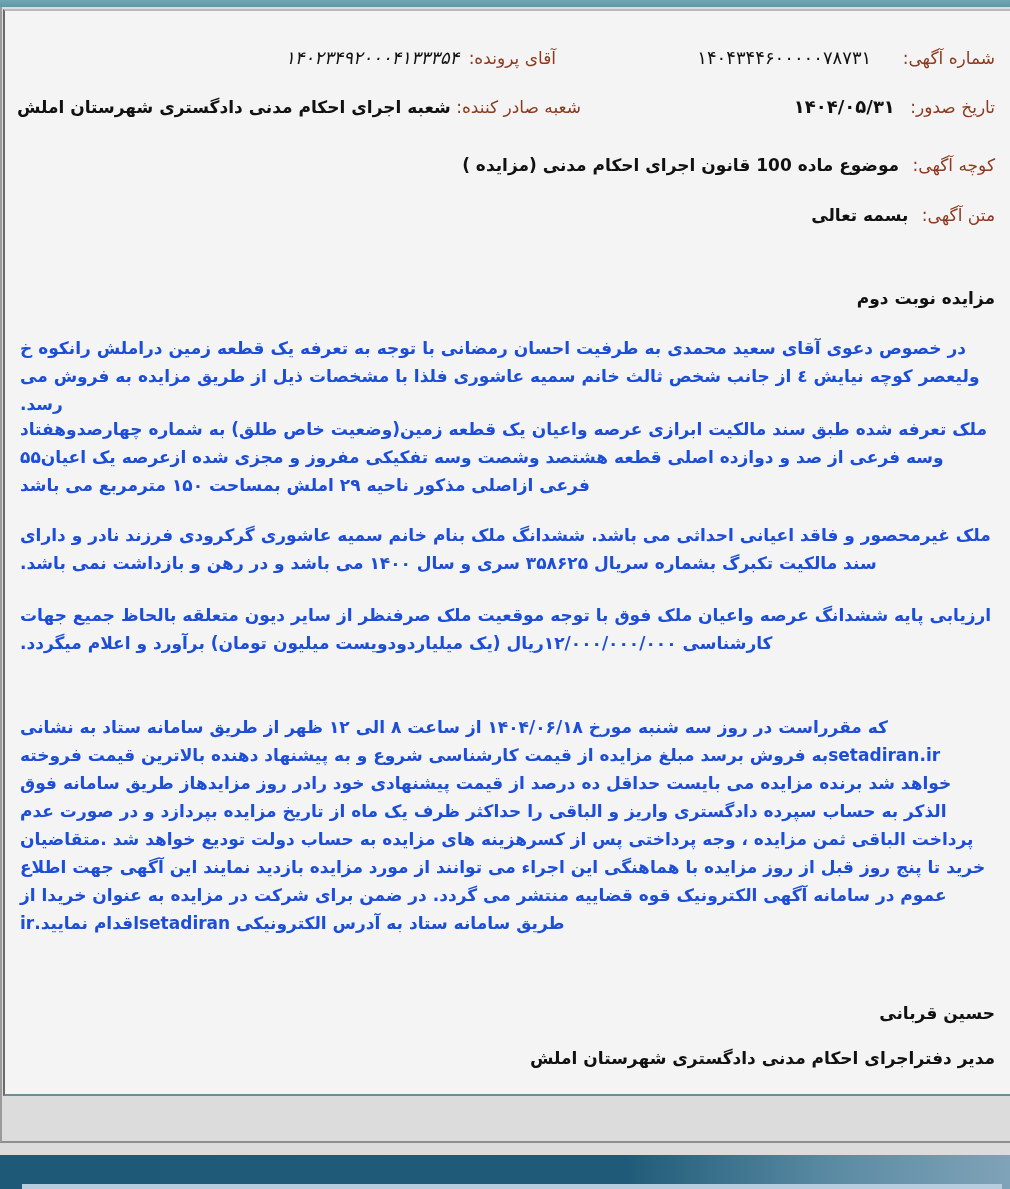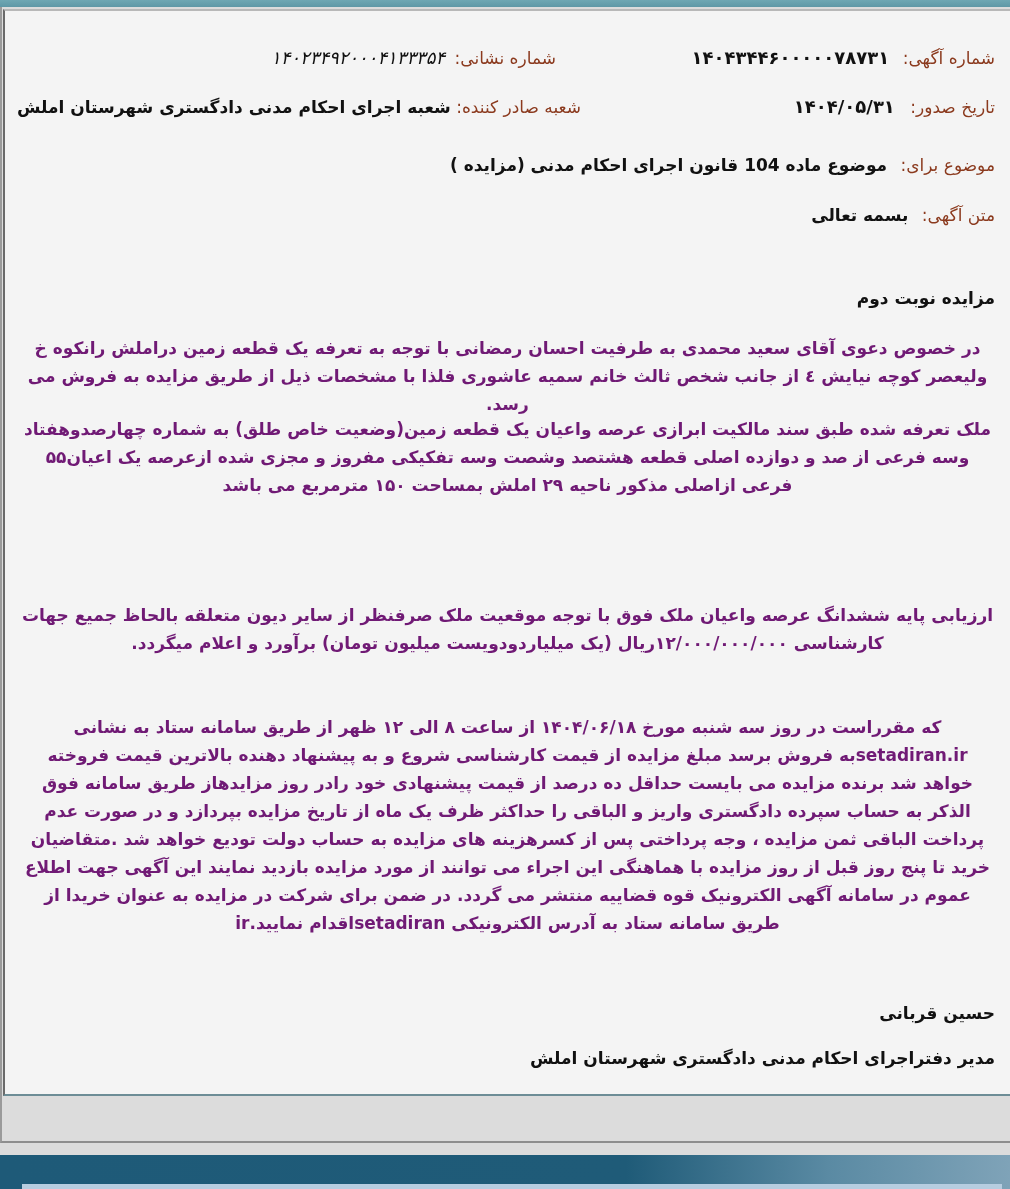--- a/index.html
+++ b/index.html
@@ -45,22 +45,22 @@
   .meta-row {
     position:absolute; white-space:nowrap; font-size:17px; line-height:22px;
   }
   .meta-label { color:#8b3a1e; font-weight:normal; }
   .meta-value { color:#111; font-weight:bold; }
   .meta-num { color:#111; font-size:18px; letter-spacing:0.5px; }
 
   .para {
     position:absolute; right:18px; width:975px;
     font-size:17px; line-height:28px;
-    font-weight:bold; color:#701a75;
-    text-align:center;
+    font-weight:bold; color:#1d4ed8;
+    text-align:left;
   }
   .heading-line {
     position:absolute; right:18px; font-size:17px; font-weight:bold;
     white-space:nowrap;
   }
   .signature {
     position:absolute; right:18px; font-size:17px; font-weight:bold;
     white-space:nowrap;
   }
 
@@ -88,50 +88,51 @@
 <div class="top-strip"></div>
 <div class="outer-frame"></div>
 
 <div class="panel">
 
 
   <div class="content">
 
     <div class="meta-row" style="right:18px; top:36px;">
       <span class="meta-label">شماره آگهی:</span>
-      <span class="meta-num" style="margin-right:8px; font-weight:bold;">۱۴۰۴۳۴۴۶۰۰۰۰۰۷۸۷۳۱</span>
+      <span class="meta-num" style="margin-right:26px; font-weight:normal;">۱۴۰۴۳۴۴۶۰۰۰۰۰۷۸۷۳۱</span>
     </div>
     <div class="meta-row" style="right:457px; top:36px;">
-      <span class="meta-label">شماره نشانی:</span>
+      <span class="meta-label">آقای پرونده:</span>
       <span class="meta-num" style="margin-right:4px; font-weight:normal;font-style:italic;">۱۴۰۲۳۴۹۲۰۰۰۴۱۳۳۳۵۴</span>
     </div>
 
     <div class="meta-row" style="right:18px; top:85px;">
       <span class="meta-label">تاریخ صدور:</span>
       <span class="meta-num" style="margin-right:10px; font-weight:bold;">۱۴۰۴/۰۵/۳۱</span>
     </div>
     <div class="meta-row" style="right:432px; top:85px;">
       <span class="meta-label">شعبه صادر کننده:</span>
       <span class="meta-value" style="">شعبه اجرای احکام مدنی دادگستری شهرستان املش</span>
     </div>
 
     <div class="meta-row" style="right:18px; top:143px;">
-      <span class="meta-label">موضوع برای:</span>
-      <span class="meta-value" style="margin-right:8px;">موضوع ماده 104 قانون اجرای احکام مدنی (مزایده )</span>
+      <span class="meta-label">کوچه آگهی:</span>
+      <span class="meta-value" style="margin-right:8px;">موضوع ماده 100 قانون اجرای احکام مدنی (مزایده )</span>
     </div>
 
     <div class="meta-row" style="right:18px; top:193px;">
       <span class="meta-label">متن آگهی:</span>
       <span class="meta-value" style="margin-right:8px;text-align:center;">بسمه تعالی</span>
     </div>
 
     <div class="heading-line" style="top:277px;">مزایده نوبت دوم</div>
 
     <div class="para" style="top:323px;">در خصوص دعوی آقای سعید محمدی به طرفیت احسان رمضانی با توجه به تعرفه یک قطعه زمین دراملش رانکوه خ ولیعصر کوچه نیایش ٤ از جانب شخص ثالث خانم سمیه عاشوری فلذا با مشخصات ذیل از طریق مزایده به فروش می رسد.</div>
     <div class="para" style="top:404px;">ملک تعرفه شده طبق سند مالکیت ابرازی عرصه واعیان یک قطعه زمین(وضعیت خاص طلق) به شماره چهارصدوهفتاد وسه فرعی از صد و دوازده اصلی قطعه هشتصد وشصت وسه تفکیکی مفروز و مجزی شده ازعرصه یک اعیان۵۵ فرعی ازاصلی مذکور ناحیه ۲۹ املش بمساحت ۱۵۰ مترمربع می باشد</div>
+    <div class="para" style="top:510px;">ملک غیرمحصور و فاقد اعیانی احداثی می باشد. ششدانگ ملک بنام خانم سمیه عاشوری گرکرودی فرزند نادر و دارای سند مالکیت تکبرگ بشماره سریال ۳۵۸۶۲۵ سری و سال ۱۴۰۰ می باشد و در رهن و بازداشت نمی باشد.</div>
     <div class="para" style="top:590px;">ارزیابی پایه ششدانگ عرصه واعیان ملک فوق با توجه موقعیت ملک صرفنظر از سایر دیون متعلقه بالحاظ جمیع جهات کارشناسی ۱۲/۰۰۰/۰۰۰/۰۰۰ریال (یک میلیاردودویست میلیون تومان) برآورد و اعلام میگردد.</div>
     <div class="para" style="top:702px;">که مقرراست در روز سه شنبه مورخ ۱۴۰۴/۰۶/۱۸ از  ساعت ۸ الی ۱۲ ظهر  از طریق سامانه ستاد به نشانی setadiran.irبه فروش برسد مبلغ مزایده از قیمت کارشناسی شروع و به پیشنهاد دهنده بالاترین قیمت فروخته خواهد شد برنده مزایده می بایست حداقل ده درصد از قیمت پیشنهادی خود رادر روز مزایدهاز طریق سامانه فوق الذکر به حساب سپرده دادگستری واریز و الباقی را حداکثر ظرف یک ماه از تاریخ مزایده بپردازد و در صورت عدم پرداخت الباقی ثمن مزایده ، وجه پرداختی پس از کسرهزینه های مزایده به حساب دولت تودیع خواهد شد .متقاضیان خرید تا پنج روز قبل از روز مزایده با هماهنگی این اجراء می توانند از مورد مزایده بازدید نمایند این آگهی جهت اطلاع عموم در سامانه  آگهی الکترونیک قوه قضاییه منتشر  می گردد. در ضمن برای شرکت در مزایده به عنوان خریدا  از طریق سامانه ستاد به آدرس الکترونیکی   setadiranاقدام نمایید.ir</div>
 
     <div class="signature" style="top:992px;">حسین قربانی</div>
     <div class="signature" style="top:1037px;">مدیر دفتراجرای احکام مدنی دادگستری شهرستان املش</div>
   </div>
 </div>
 
 <div class="bottom-bar">
   <div class="inner-line"></div>

